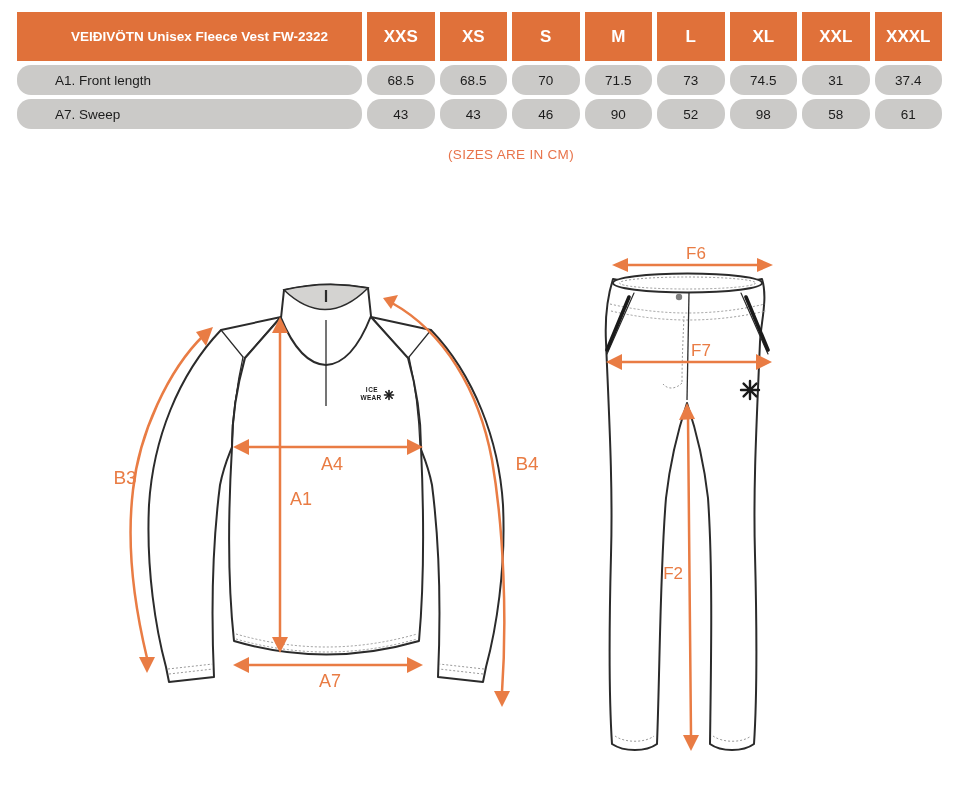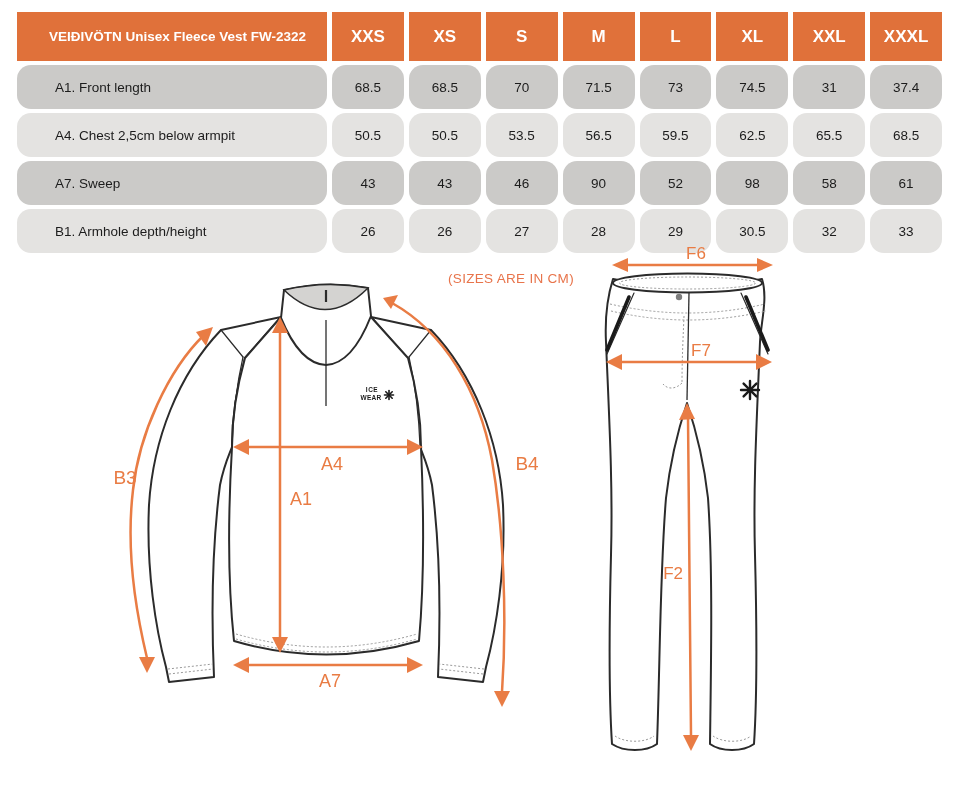--- a/index.html
+++ b/index.html
@@ -19,24 +19,24 @@
   table.size-table{
     border-collapse:separate;border-spacing:5px 4px;
     table-layout:fixed;width:935px;margin:8px 0 0 12px;
   }
   table.size-table th,table.size-table td{padding:0;}
   .size-table thead th{
     background:var(--orange);color:#ffffff;font-weight:bold;
     font-size:17px;height:49px;text-align:center;
   }
   .size-table thead th.title-cell{
-    width:310px;text-align:left;padding-left:32px;font-size:13.5px;
+    width:345px;text-align:left;padding-left:54px;font-size:13.5px;
   }
   .size-table tbody td{
-    height:44px;font-size:13.5px;color:#1c1c1c;text-align:center;border-radius:14px;
+    height:30px;font-size:13.5px;color:#1c1c1c;text-align:center;border-radius:14px;
   }
   .size-table tbody td.label-cell{text-align:left;padding-left:38px;}
   .size-table tbody tr.row-dark td{background:var(--row-dark);}
   .size-table tbody tr.row-light td{background:var(--row-light);}
   .cm-note{
     margin:14px 0 0 55px;color:var(--note);font-size:13.5px;
     letter-spacing:0.3px;
     text-align:center;
   }
   svg.diagram{position:absolute;left:0;top:240px;}
@@ -71,52 +71,30 @@
         <td class="label-cell">A1. Front length</td>
         <td>68.5</td>
         <td>68.5</td>
         <td>70</td>
         <td>71.5</td>
         <td>73</td>
         <td>74.5</td>
         <td>31</td>
         <td>37.4</td>
       </tr>
-      <tr class="row-light">
-        <td class="label-cell">A4. Chest 2,5cm below armpit</td>
-        <td>50.5</td>
-        <td>50.5</td>
-        <td>53.5</td>
-        <td>56.5</td>
-        <td>59.5</td>
-        <td>62.5</td>
-        <td>65.5</td>
-        <td>68.5</td>
-      </tr>
       <tr class="row-dark">
         <td class="label-cell">A7. Sweep</td>
         <td>43</td>
         <td>43</td>
         <td>46</td>
         <td>90</td>
         <td>52</td>
         <td>98</td>
         <td>58</td>
         <td>61</td>
-      </tr>
-      <tr class="row-light">
-        <td class="label-cell">B1. Armhole depth/height</td>
-        <td>26</td>
-        <td>26</td>
-        <td>27</td>
-        <td>28</td>
-        <td>29</td>
-        <td>30.5</td>
-        <td>32</td>
-        <td>33</td>
       </tr>
     </tbody>
 </table>
 
 <div class="cm-note">(SIZES ARE IN CM)</div>
 
 <svg class="diagram" width="967" height="545" viewBox="0 0 967 545">
 
   <g>
 

